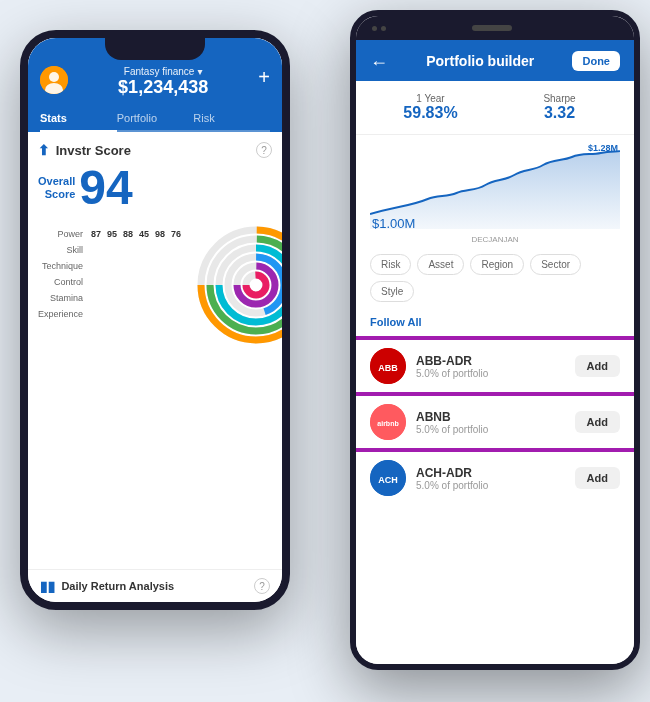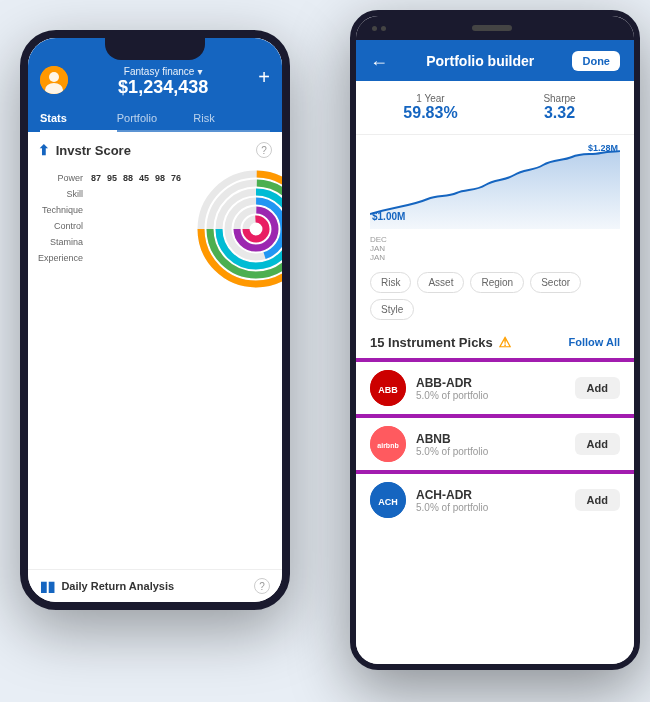--- a/index.html
+++ b/index.html
@@ -346,21 +346,20 @@
       position: relative;
       background: #fff;
     }
 
     .chart-labels {
       display: flex;
       justify-content: center;
       font-size: 8px;
       color: #999;
       padding: 0 14px 4px;
-      flex-direction: column;
     }
 
     .filter-tabs {
       display: flex;
       padding: 6px 14px;
       gap: 6px;
       flex-wrap: wrap;
     }
 
     .filter-tab {
@@ -494,20 +493,24 @@
       <div class="phone1-body">
 
         <div class="invstr-score-header">
           <div class="invstr-score-title">
             <span class="invstr-icon">⬆</span>
             <span>Invstr Score</span>
           </div>
           <div class="question-mark">?</div>
         </div>
 
+        <div class="score-display">
+          <div class="score-label">Overall<br>Score</div>
+          <div class="score-number">94</div>
+        </div>
 
         <div class="score-row">
           <div style="display:flex; flex-direction:column; gap:0px; margin-top:4px;">
             <div style="display:flex; gap:8px;">
               <div class="score-labels">
                 <div>Power</div>
                 <div>Skill</div>
                 <div>Technique</div>
                 <div>Control</div>
                 <div>Stamina</div>
@@ -586,21 +589,21 @@
           <div class="stat-value">59.83%</div>
         </div>
         <div class="stat-item">
           <div class="stat-label">Sharpe</div>
           <div class="stat-value">3.32</div>
         </div>
       </div>
 
       <div class="chart-area">
         <div style="position:absolute; right:16px; top:8px; font-size:9px; color:#1565C0; font-weight:600;">$1.28M</div>
-        <div style="position:absolute; left:16px; bottom:13px; font-size:10px; color:#1565C0; font-weight:700;">$1.00M</div>
+        <div style="position:absolute; left:16px; bottom:4px; font-size:13px; color:#1565C0; font-weight:400;">$1.00M</div>
         <svg width="100%" height="80" viewBox="0 0 260 80" preserveAspectRatio="none" style="display:block; margin-top:8px;">
           <defs>
             <linearGradient id="chartGrad" x1="0" y1="0" x2="0" y2="1">
               <stop offset="0%" stop-color="#1565C0" stop-opacity="0.3"></stop>
               <stop offset="100%" stop-color="#1565C0" stop-opacity="0.05"></stop>
             </linearGradient>
           </defs>
           <path d="M0,65 C10,62 20,60 30,58 C40,56 50,54 60,50 C70,46 80,48 90,44 C100,40 110,42 120,36 C130,30 140,32 150,26 C160,20 170,22 180,16 C190,10 200,12 210,8 C220,4 230,6 240,4 C250,2 258,3 260,2 L260,80 L0,80 Z" fill="url(#chartGrad)"></path>
           <path d="M0,65 C10,62 20,60 30,58 C40,56 50,54 60,50 C70,46 80,48 90,44 C100,40 110,42 120,36 C130,30 140,32 150,26 C160,20 170,22 180,16 C190,10 200,12 210,8 C220,4 230,6 240,4 C250,2 258,3 260,2" fill="none" stroke="#1565C0" stroke-width="2"></path>
         </svg>
@@ -614,24 +617,20 @@
 
       <div class="filter-tabs">
         <div class="filter-tab">Risk</div>
         <div class="filter-tab">Asset</div>
         <div class="filter-tab">Region</div>
         <div class="filter-tab">Sector</div>
         <div class="filter-tab">Style</div>
       </div>
 
       <div class="picks-header">
-        <div class="picks-title">
-          <span>15 Instrument Picks</span>
-          <span class="warning-icon">⚠</span>
-        </div>
         <span class="follow-all">Follow All</span>
       </div>
 
       <div class="instrument-list">
 
         <div class="instrument-item">
           <div class="instrument-logo" style="background:#cc0000;">
             <svg width="36" height="36" viewBox="0 0 36 36">
               <circle cx="18" cy="18" r="18" fill="#cc0000"></circle>
               <text x="18" y="23" text-anchor="middle" font-size="9" font-weight="800" fill="white">ABB</text>

